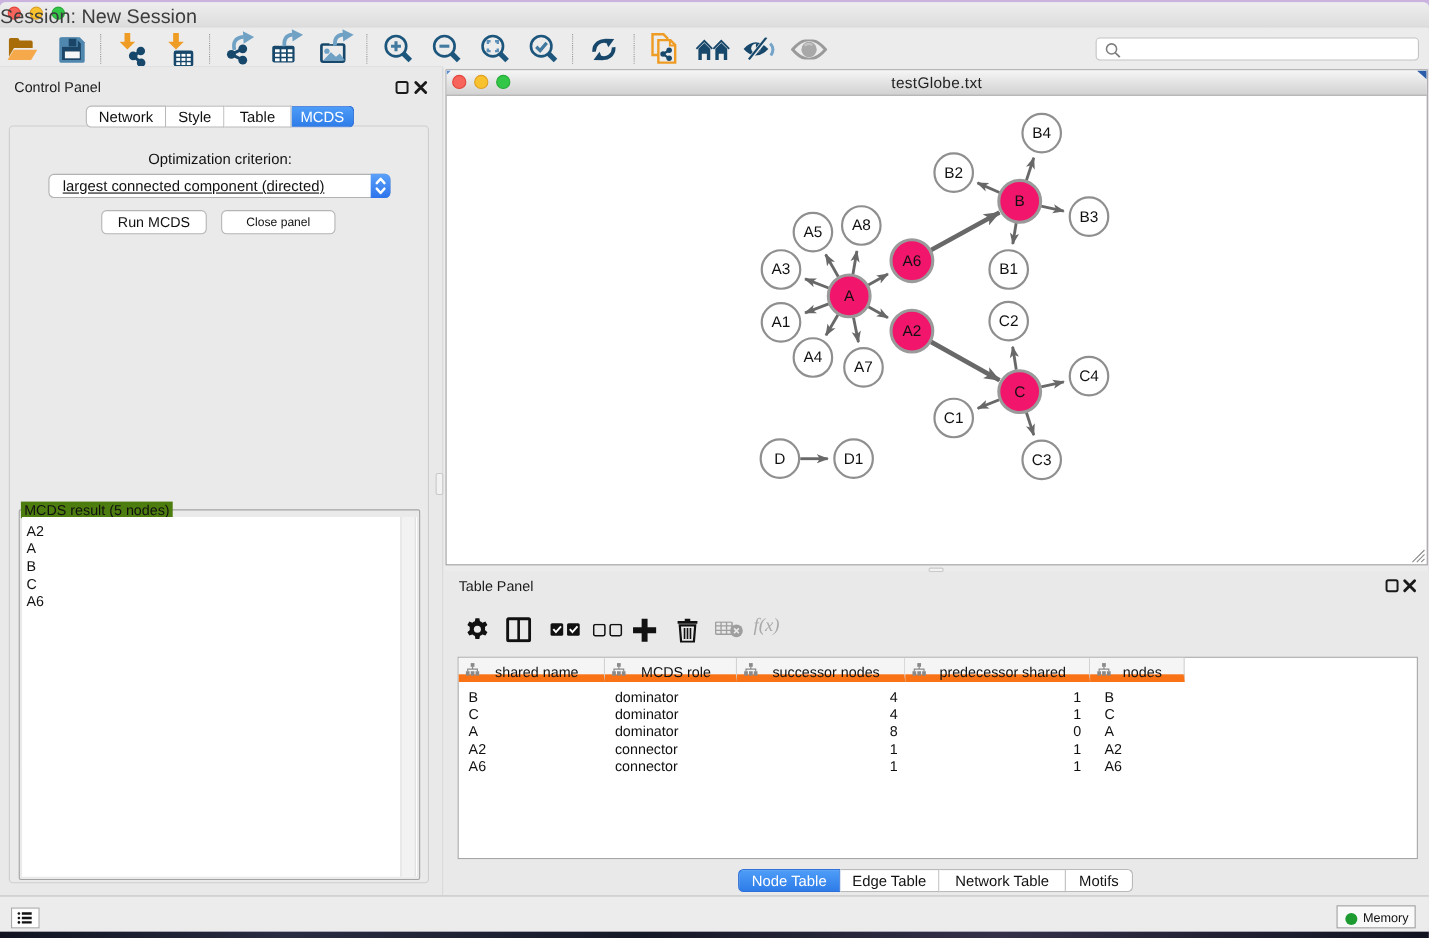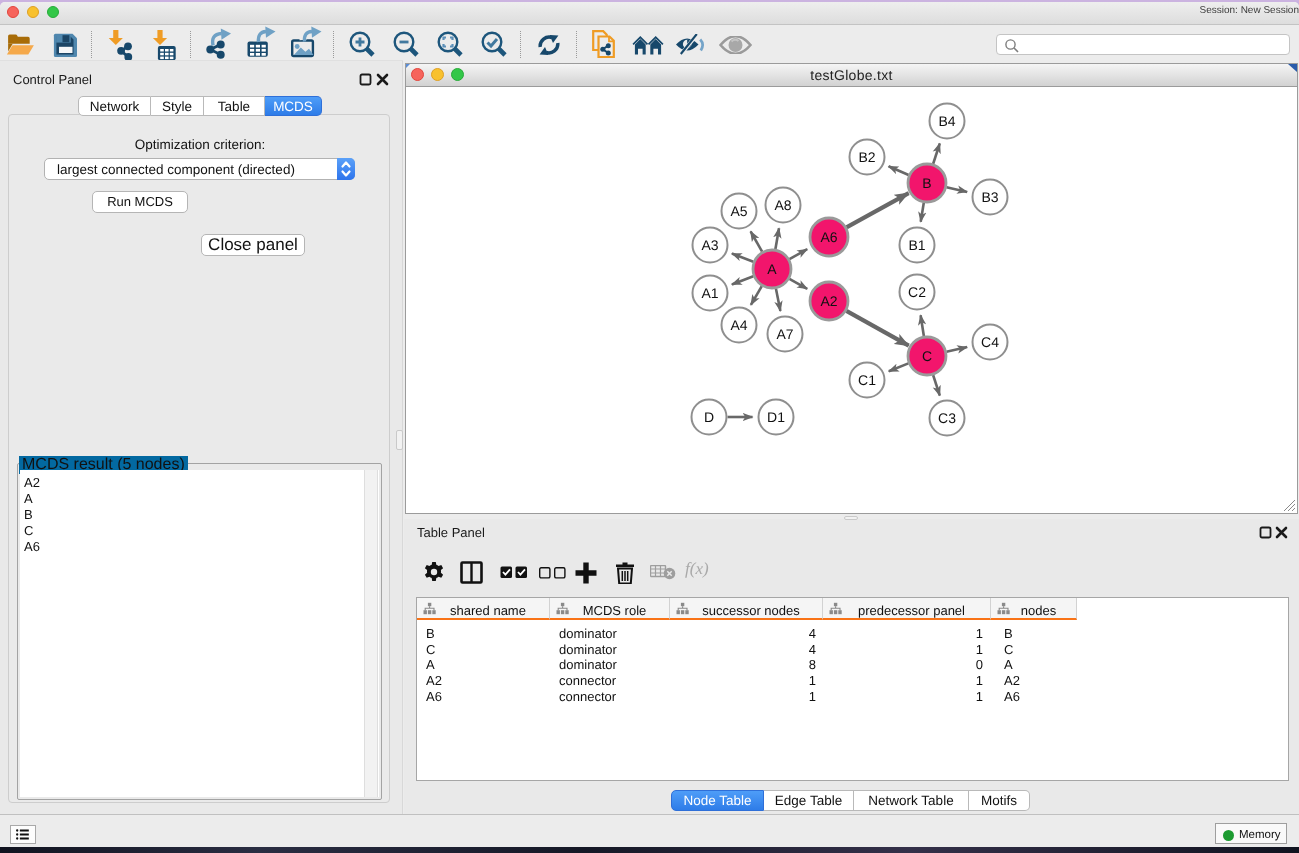--- a/index.html
+++ b/index.html
@@ -6,22 +6,22 @@
   html,body { width:1299px; height:853px; overflow:hidden; }
   body { font-family:"Liberation Sans", sans-serif; background:#cbb3e0; }
   #page { position:relative; width:1299px; height:853px; }
   .abs { position:absolute; }
 
   
   #mainwin { left:0; top:2px; width:1299px; height:845px; background:#ececec; border-radius:5px 5px 0 0; }
   #titlebar { left:0; top:0; width:1299px; height:23px; border-radius:5px 5px 0 0;
     background:linear-gradient(#eeeeee,#dddddd); border-bottom:1px solid #c3c3c3; }
   .tl { position:absolute; top:4px; width:12px; height:12px; border-radius:50%; }
-  #titletext { position:absolute; top:3px; left:0; width:100%; text-align:right;
-    font-size:10px; color:#3c3c3c;padding-left:47px; }
+  #titletext { position:absolute; top:3px; left:0; width:100%; text-align:left;
+    font-size:18px; color:#3c3c3c; }
   #toolbar { left:0; top:24px; width:1299px; height:36px; background:#ececec; }
   .tbdiv { position:absolute; top:5px; height:27px; width:0; border-left:1px dotted #9a9a9a; }
   #searchbox { position:absolute; left:996px; top:8px; width:294px; height:21px; background:#fff;
     border:1px solid #c4c4c4; border-radius:4px; }
 
   
   #cpanel { left:0; top:58px; width:403px; height:754px; background:#e9e9e9; border-top:1px solid #e0e0e0;}
   #cp-title { position:absolute; left:13px; top:11px; font-size:13px; color:#1a1a1a; }
   #cp-sub { position:absolute; left:8px; top:53px; width:382px; height:689px; border:1px solid #cdcdcd; border-radius:4px; background:#eaeaea; }
 
@@ -41,21 +41,21 @@
   
   #tpanel { left:404px; top:517px; width:895px; height:295px; background:#e9e9e9; }
   #tbl-box { position:absolute; left:12px; top:78px; width:873px; height:184px; background:#fff; border:1px solid #a6a6a6; }
 
   
   #statusbar { left:0; top:812px; width:1299px; height:30px; background:#ececec; border-top:1px solid #c0c0c0; }
   #darkstrip { left:0; top:847px; width:1299px; height:6px;
     background:linear-gradient(90deg,#10131f,#2a2d42 20%,#151826 45%,#343049 70%,#10131f); }
 
   #theadrow { position:absolute; left:0; top:0; width:660px; height:22px; }
-  .hcell { position:absolute; top:0; height:22px; background:#f5f5f5; border-right:1px solid #d2d2d2; border-bottom:2px solid #f97316; }
+  .hcell { position:absolute; top:0; height:22px; background:#f5f5f5; border-right:1px solid #d2d2d2; border-bottom:7px solid #f97316; }
   .hcell span { position:absolute; left:10px; right:0; top:5px; text-align:center; font-size:13px; color:#111; }
   .trow { position:absolute; left:0; width:100%; height:16.3px; }
   .trow span { position:absolute; top:4px; font-size:13px; color:#111; }
 </style>
 </head>
 <body>
 <div id="page">
   <div id="mainwin" class="abs">
     <div id="titlebar" class="abs">
       <div class="tl" style="left:7px;background:#f6645c;border:1px solid #e2453c;"></div>
@@ -208,32 +208,32 @@
         <path d="M2 2 L11 11 M11 2 L2 11" stroke="#1a1a1a" stroke-width="2.6" stroke-linecap="round"></path>
       </svg>
       <div class="seg" style="left:78px; top:35px; height:20px;">
         <div class="s" style="width:73px;">Network</div>
         <div class="s" style="width:53px;">Style</div>
         <div class="s" style="width:61px;">Table</div>
         <div class="s sel" style="width:57px;">MCDS</div>
       </div>
       <div class="abs" style="left:0;top:76px;width:400px;text-align:center;font-size:13.5px;color:#111;">Optimization criterion:</div>
       <div class="abs" style="left:44px;top:97px;width:311px;height:22px;background:#fff;border:1px solid #b2b2b2;border-radius:5px;">
-        <div class="abs" style="left:12px;top:3px;font-size:13.5px;color:#111;">largest connected component (directed)</div>
+        <div class="abs" style="left:12px;top:3px;font-size:13.5px;color:#111;text-decoration:underline;">largest connected component (directed)</div>
         <div class="abs" style="right:-1px;top:-1px;width:18px;height:22px;border-radius:0 5px 5px 0;background:linear-gradient(#5ba1f9,#2d74ec);">
           <svg width="18" height="22" viewBox="0 0 18 22">
             <path d="M5.5 8.5 L9 4.5 L12.5 8.5" fill="none" stroke="#fff" stroke-width="2.2" stroke-linecap="round" stroke-linejoin="round"></path>
             <path d="M5.5 13.5 L9 17.5 L12.5 13.5" fill="none" stroke="#fff" stroke-width="2.2" stroke-linecap="round" stroke-linejoin="round"></path>
           </svg>
         </div>
       </div>
       <div class="abs" style="left:92px;top:130px;width:96px;height:22px;background:#fff;border:1px solid #b5b5b5;border-radius:5px;text-align:center;font-size:13px;color:#111;line-height:20px;">Run MCDS</div>
-      <div class="abs" style="left:201px;top:130px;width:104px;height:22px;background:#fff;border:1px solid #b5b5b5;border-radius:5px;text-align:center;font-size:17px;color:#111;line-height:20px;margin-top:43px;">Close panel</div>
+      <div class="abs" style="left:201px;top:130px;width:104px;height:22px;background:#fff;border:1px solid #b5b5b5;border-radius:5px;text-align:center;font-size:11px;color:#111;line-height:20px;">Close panel</div>
       <div class="abs" style="left:17px;top:402px;width:365px;height:337px;border:1px solid #a3a3a3;border-radius:2px;">
-        <div class="abs" style="left:1px;top:-8px;background:#0369a1;padding:0 3px;font-size:16px;color:#111;">MCDS result (5 nodes)</div>
+        <div class="abs" style="left:1px;top:-8px;background:#4d7c0f;padding:0 3px;font-size:13px;color:#111;">MCDS result (5 nodes)</div>
         <div class="abs" style="left:2px;top:6px;width:359px;height:327px;background:#fff;">
           <div class="abs" style="right:1px;top:0;width:14px;height:327px;background:#f2f2f2;border-left:1px solid #dedede;border-right:1px solid #dedede;"></div>
           <div style="font-size:13px;color:#111;line-height:16px;padding:5px 0 0 4px;">A2<br>A<br>B<br>C<br>A6</div>
         </div>
       </div>
     </div>
     <div id="netwin" class="abs">
       <div id="nettitle">
         <div class="tl2" style="left:5px;background:#f6645c;border:1px solid #e2453c;"></div>
         <div class="tl2" style="left:25px;background:#f8c12e;border:1px solid #dfa023;"></div>
@@ -397,21 +397,21 @@
               <span>successor nodes</span>
             </div>
             <div class="hcell" style="left:406px;width:168px;">
               <svg width="13" height="13" viewBox="0 0 13 13" style="position:absolute;left:6px;top:4px">
 <rect x="4.9" y="0.8" width="3.4" height="3.4" fill="#8a8a8a"></rect>
 <path d="M6.6 4.2 v2 M2.2 8.2 V6.2 h8.8 v2" fill="none" stroke="#8a8a8a" stroke-width="1.1"></path>
 <rect x="0.5" y="8.2" width="3.4" height="4" fill="#8a8a8a"></rect>
 <rect x="4.9" y="8.2" width="3.4" height="4" fill="#8a8a8a"></rect>
 <rect x="9.3" y="8.2" width="3.4" height="4" fill="#8a8a8a"></rect>
 </svg>
-              <span>predecessor panel</span>
+              <span>predecessor shared</span>
             </div>
             <div class="hcell" style="left:574px;width:86px;">
               <svg width="13" height="13" viewBox="0 0 13 13" style="position:absolute;left:6px;top:4px">
 <rect x="4.9" y="0.8" width="3.4" height="3.4" fill="#8a8a8a"></rect>
 <path d="M6.6 4.2 v2 M2.2 8.2 V6.2 h8.8 v2" fill="none" stroke="#8a8a8a" stroke-width="1.1"></path>
 <rect x="0.5" y="8.2" width="3.4" height="4" fill="#8a8a8a"></rect>
 <rect x="4.9" y="8.2" width="3.4" height="4" fill="#8a8a8a"></rect>
 <rect x="9.3" y="8.2" width="3.4" height="4" fill="#8a8a8a"></rect>
 </svg>
               <span>nodes</span>

